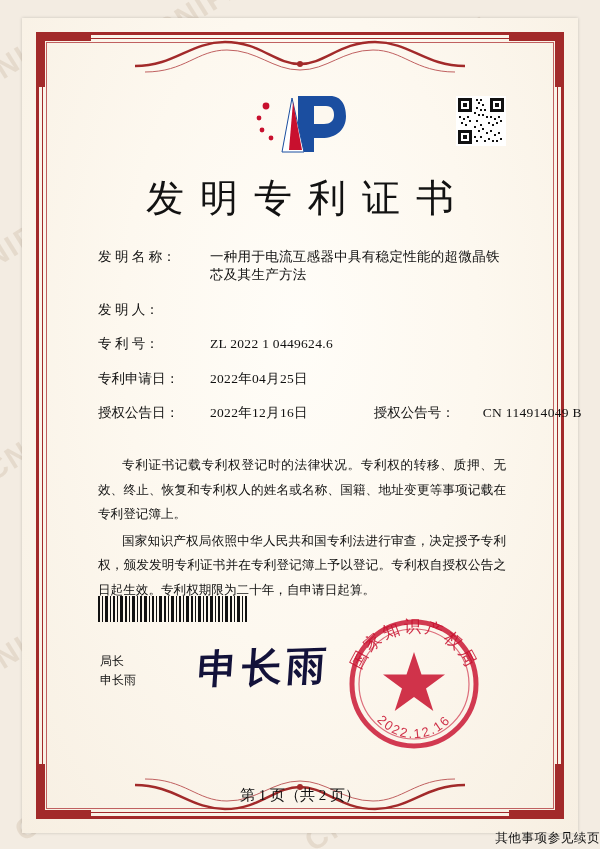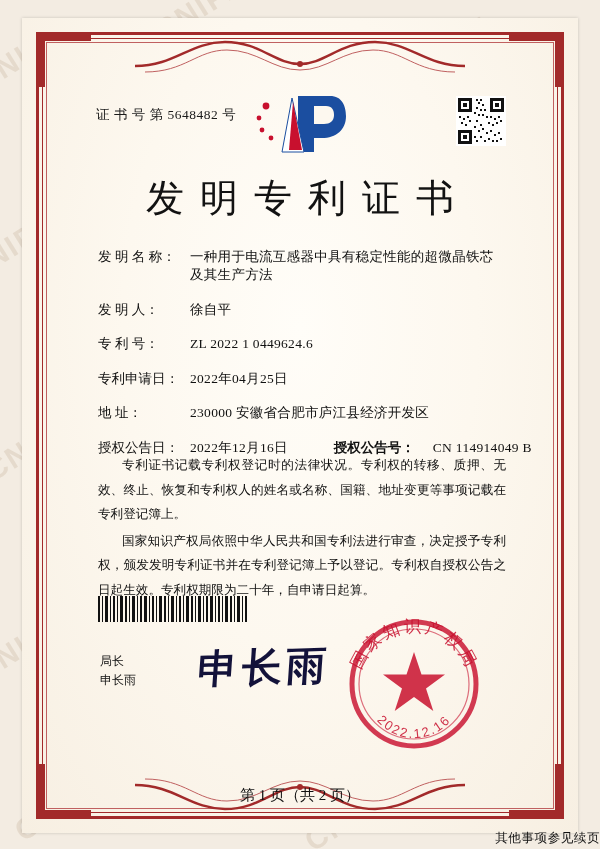--- a/index.html
+++ b/index.html
@@ -107,33 +107,34 @@
 
   
   .fields{
     position:absolute;left:30px;right:26px;top:180px;
   }
   .row{
     display:flex;align-items:baseline;
     margin-bottom:16.5px;
     font-size:13.5px;
     color:#111;
+    gap:20px;
   }
   .lbl{
     width:92px;flex:0 0 92px;
     letter-spacing:0px;
     white-space:nowrap;
   }
   .val{
     flex:1;
     letter-spacing:.3px;
   }
   .row.split .val{flex:0 0 auto;text-align:center;}
   .row .lbl2{
-    flex:0 0 auto;margin-left:46px;margin-right:18px;white-space:nowrap;font-weight:bold;
+    flex:0 0 auto;margin-left:46px;margin-right:8px;white-space:nowrap;
   }
 
   
   .paras{
     position:absolute;left:30px;right:26px;top:385px;
     font-size:12.6px;line-height:1.95;color:#111;
     text-align:justify;
   }
   .paras p{margin:0 0 2px 0;text-indent:24px;}
 
@@ -213,21 +214,20 @@
   </svg>
 
   <svg class="bottom-orn" viewBox="0 0 330 42">
     <path d="M0 10 C 40 10, 55 34, 90 34 C 125 34, 140 12, 165 12 C 190 12, 205 34, 240 34 C 275 34, 290 10, 330 10" fill="none" stroke="#a22a2a" stroke-width="2.4"></path>
     <path d="M10 4 C 50 4, 62 26, 92 26 C 122 26, 138 6, 165 6 C 192 6, 208 26, 238 26 C 268 26, 280 4, 320 4" fill="none" stroke="#c06060" stroke-width="1"></path>
     <circle cx="165" cy="12" r="3" fill="#a22a2a"></circle>
   </svg>
 
   <div class="content">
 
-    <div class="cert-no">证 书 号 第 5648482 号</div>
 
     <svg class="logo" viewBox="0 0 96 68">
       <path d="M46 6 L78 6 C 90 6, 94 16, 94 26 C 94 40, 84 48, 70 48 L62 48 L62 62 L46 62 Z" fill="#1b4ea0"></path>
       <path d="M62 16 L74 16 C 80 16, 82 20, 82 25 C 82 31, 78 34, 72 34 L62 34 Z" fill="#fdf8ef"></path>
       <path d="M40 8 L52 62 L30 62 Z" fill="#ffffff" stroke="#1b4ea0" stroke-width="1"></path>
       <path d="M41 12 L50 60 L37 60 Z" fill="#c8102e"></path>
       <g fill="#c8102e">
         <circle cx="14" cy="16" r="3.4"></circle>
         <circle cx="7" cy="28" r="2.4"></circle>
         <circle cx="10" cy="40" r="2.4"></circle>
@@ -299,33 +299,28 @@
 
     <div class="title">发明专利证书</div>
 
     <div class="fields">
       <div class="row">
         <span class="lbl">发 明 名 称：</span>
         <span class="val">一种用于电流互感器中具有稳定性能的超微晶铁芯及其生产方法</span>
       </div>
       <div class="row">
         <span class="lbl">发 明 人：</span>
-        <span class="val">徐自平</span>
       </div>
       <div class="row">
         <span class="lbl">专 利 号：</span>
         <span class="val">ZL 2022 1 0449624.6</span>
       </div>
       <div class="row">
         <span class="lbl">专利申请日：</span>
         <span class="val">2022年04月25日</span>
-      </div>
-      <div class="row">
-        <span class="lbl">地 址：</span>
-        <span class="val">230000 安徽省合肥市庐江县经济开发区</span>
       </div>
       <div class="row split">
         <span class="lbl">授权公告日：</span>
         <span class="val">2022年12月16日</span>
         <span class="lbl2">授权公告号：</span>
         <span class="val">CN 114914049 B</span>
       </div>
     </div>
 
     <div class="paras">

